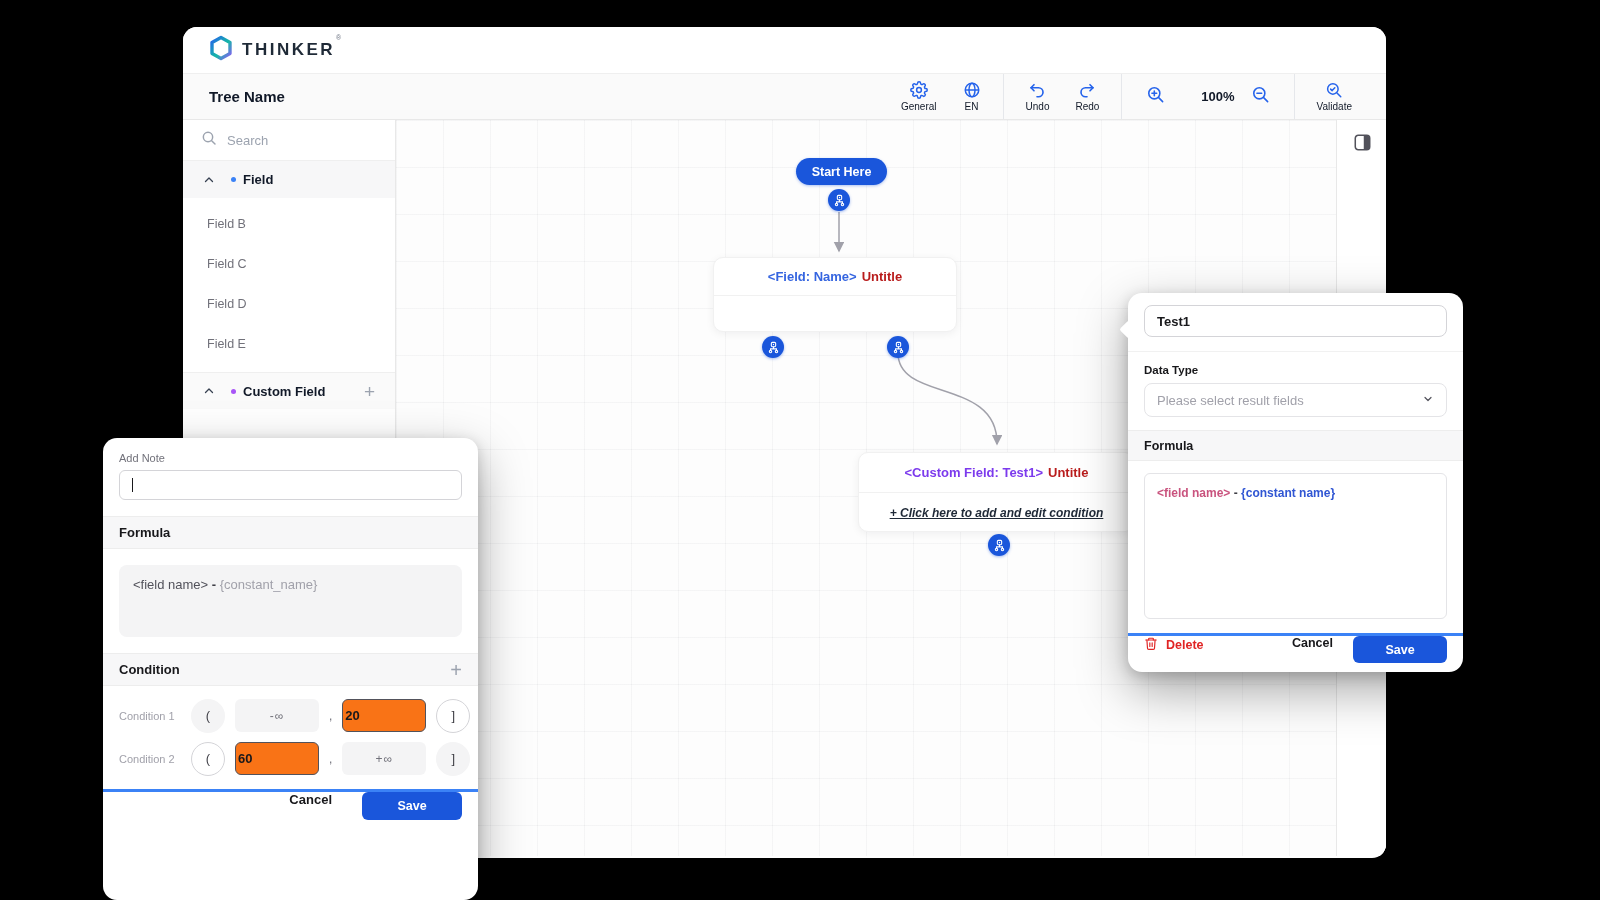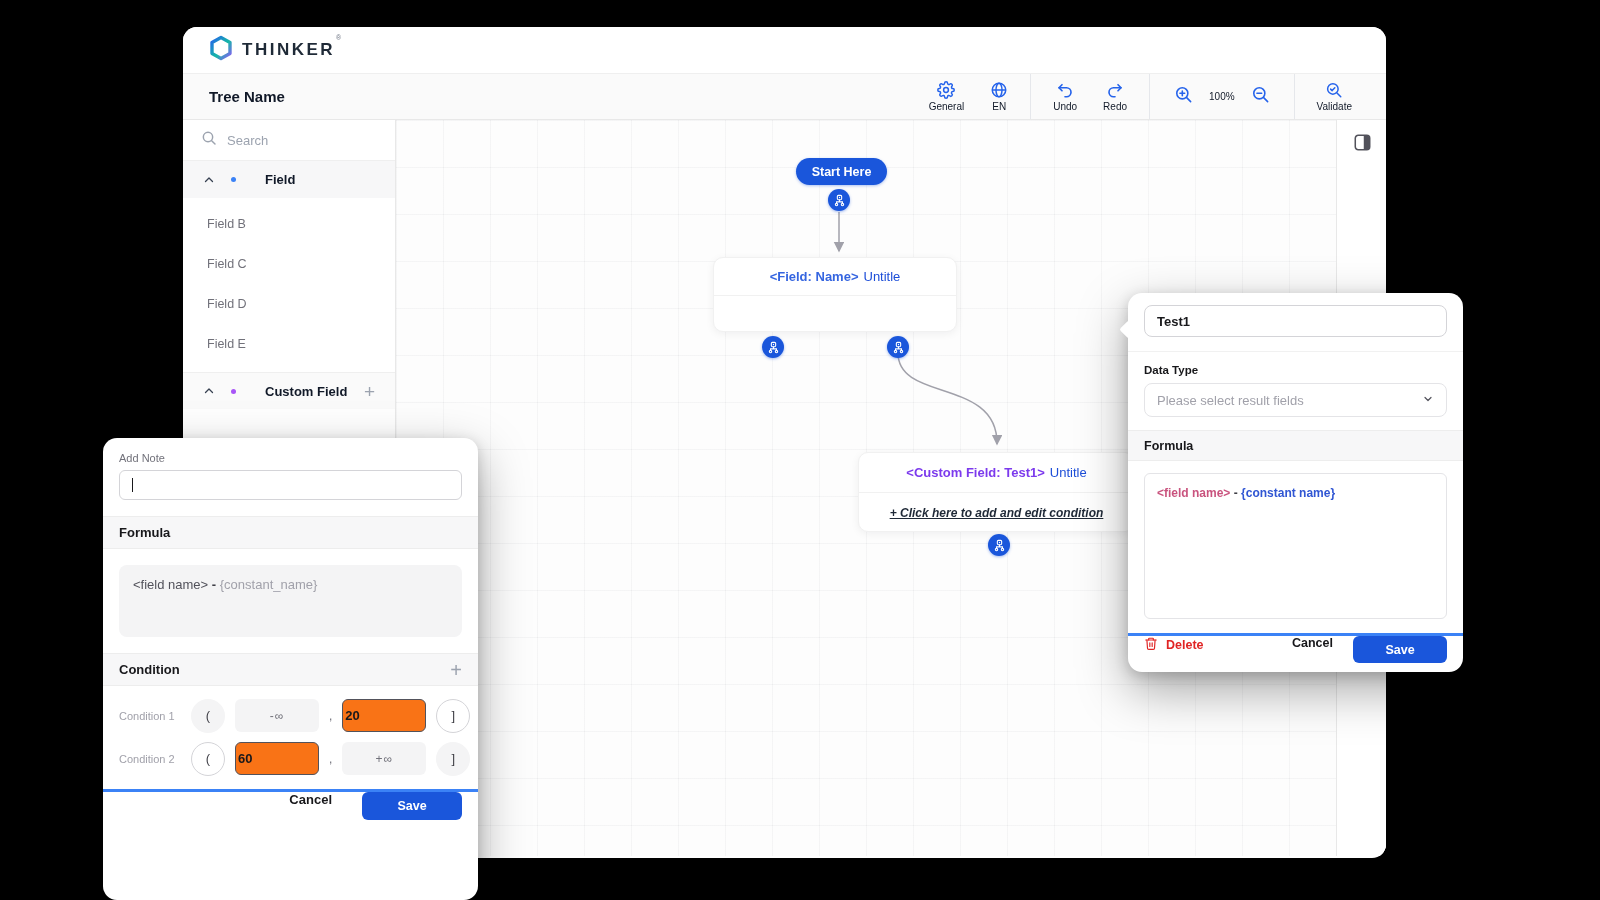--- a/index.html
+++ b/index.html
@@ -20,34 +20,34 @@
   .toolbar { height:47px; background:#fafafa; border-top:1px solid #efefef; border-bottom:1px solid #e8e8e8;
     display:flex; align-items:stretch; }
   .toolbar-title { font-size:15px; font-weight:700; color:#111928; align-self:center; padding-left:26px; flex:0 0 auto; }
   .toolbar-spacer { flex:1; }
   .tb-group { display:flex; align-items:center; gap:26px; padding:0 22px; }
   .tb-sep { width:1px; background:#e5e7eb; }
   .tb-item { display:flex; flex-direction:column; align-items:center; gap:2px; cursor:pointer; }
   .tb-item svg { display:block; }
   .tb-label { font-size:10px; color:#111928; }
   .zoom-group { display:flex; align-items:center; gap:16px; padding:0 24px; }
-  .zoom-level { font-size:10px; font-weight:400; color:#111928; }
+  .zoom-level { font-size:13px; font-weight:700; color:#111928;margin-left:20px; }
 
   
   .app-body { display:flex; height:736px; }
 
   
   .sidebar { width:213px; flex:0 0 213px; border-right:1px solid #e8e8e8; background:#fff; }
   .search-row { height:41px; display:flex; align-items:center; gap:10px; padding:0 18px; border-bottom:1px solid #efefef; }
   .search-ph { font-size:13px; color:#9ca3af; }
   .section-head { height:37px; background:#f7f7f8; display:flex; align-items:center; padding:0 20px; gap:0; }
   .section-head.custom { border-top:1px solid #efefef; background:#fafafa; margin-top:6px; }
   .sec-chevron { margin-right:16px; display:flex; }
   .sec-dot { width:5px; height:5px; border-radius:50%; margin-right:7px; }
-  .sec-label { font-size:13px; font-weight:700; color:#111928;margin-left:22px; }
+  .sec-label { font-size:13px; font-weight:700; color:#111928; }
   .sec-plus { margin-left:auto; font-size:19px; font-weight:300; color:#9ca3af; line-height:1; cursor:pointer; }
   .side-items { padding:6px 8px 2px 8px; }
   .side-item { height:40px; display:flex; align-items:center; padding:0 16px; border-radius:8px;
     font-size:12.5px; color:#71717a; cursor:pointer; }
   .side-item.selected { background:#f4f4f5; color:#27272a; font-weight:600; }
 
   
   .canvas { position:relative; flex:1; background:#fdfdfd;
     background-image:linear-gradient(rgba(17,24,39,0.035) 1px, transparent 1px),
                      linear-gradient(90deg, rgba(17,24,39,0.035) 1px, transparent 1px);
@@ -63,21 +63,21 @@
 
   .flow-icon { position:absolute; width:22px; height:22px; border-radius:50%; background:#1a56db;
     display:flex; align-items:center; justify-content:center; cursor:pointer;
     box-shadow:0 1px 3px rgba(26,86,219,0.4); z-index:3; }
 
   .node { position:absolute; background:#fff; border:1px solid #f1f1f1; border-radius:10px;
     box-shadow:0 2px 8px rgba(17,24,39,0.06); overflow:hidden; }
   .node-title { display:flex; align-items:center; justify-content:center; gap:5px;
     border-bottom:1px solid #f1f1f1; font-size:13px; }
   .node-tag { font-weight:600; }
-  .node-name { font-weight:400; color:#1d4ed8; }
+  .node-name { font-weight:700; color:#b91c1c; }
   .branch-row { display:flex; }
   .branch-cell { flex:1; display:flex; align-items:center; justify-content:center;
     font-size:12px; font-weight:700; color:#111928; cursor:pointer; }
   .branch-cell + .branch-cell { border-left:1px solid #f1f1f1; }
   .cond-link { display:flex; align-items:center; justify-content:center; font-size:12px; font-style:italic;
     text-decoration:underline; color:#1f2937; font-weight:600; cursor:pointer; }
 
   .connector-svg { position:absolute; inset:0; width:100%; height:100%; pointer-events:none; }
 
   

